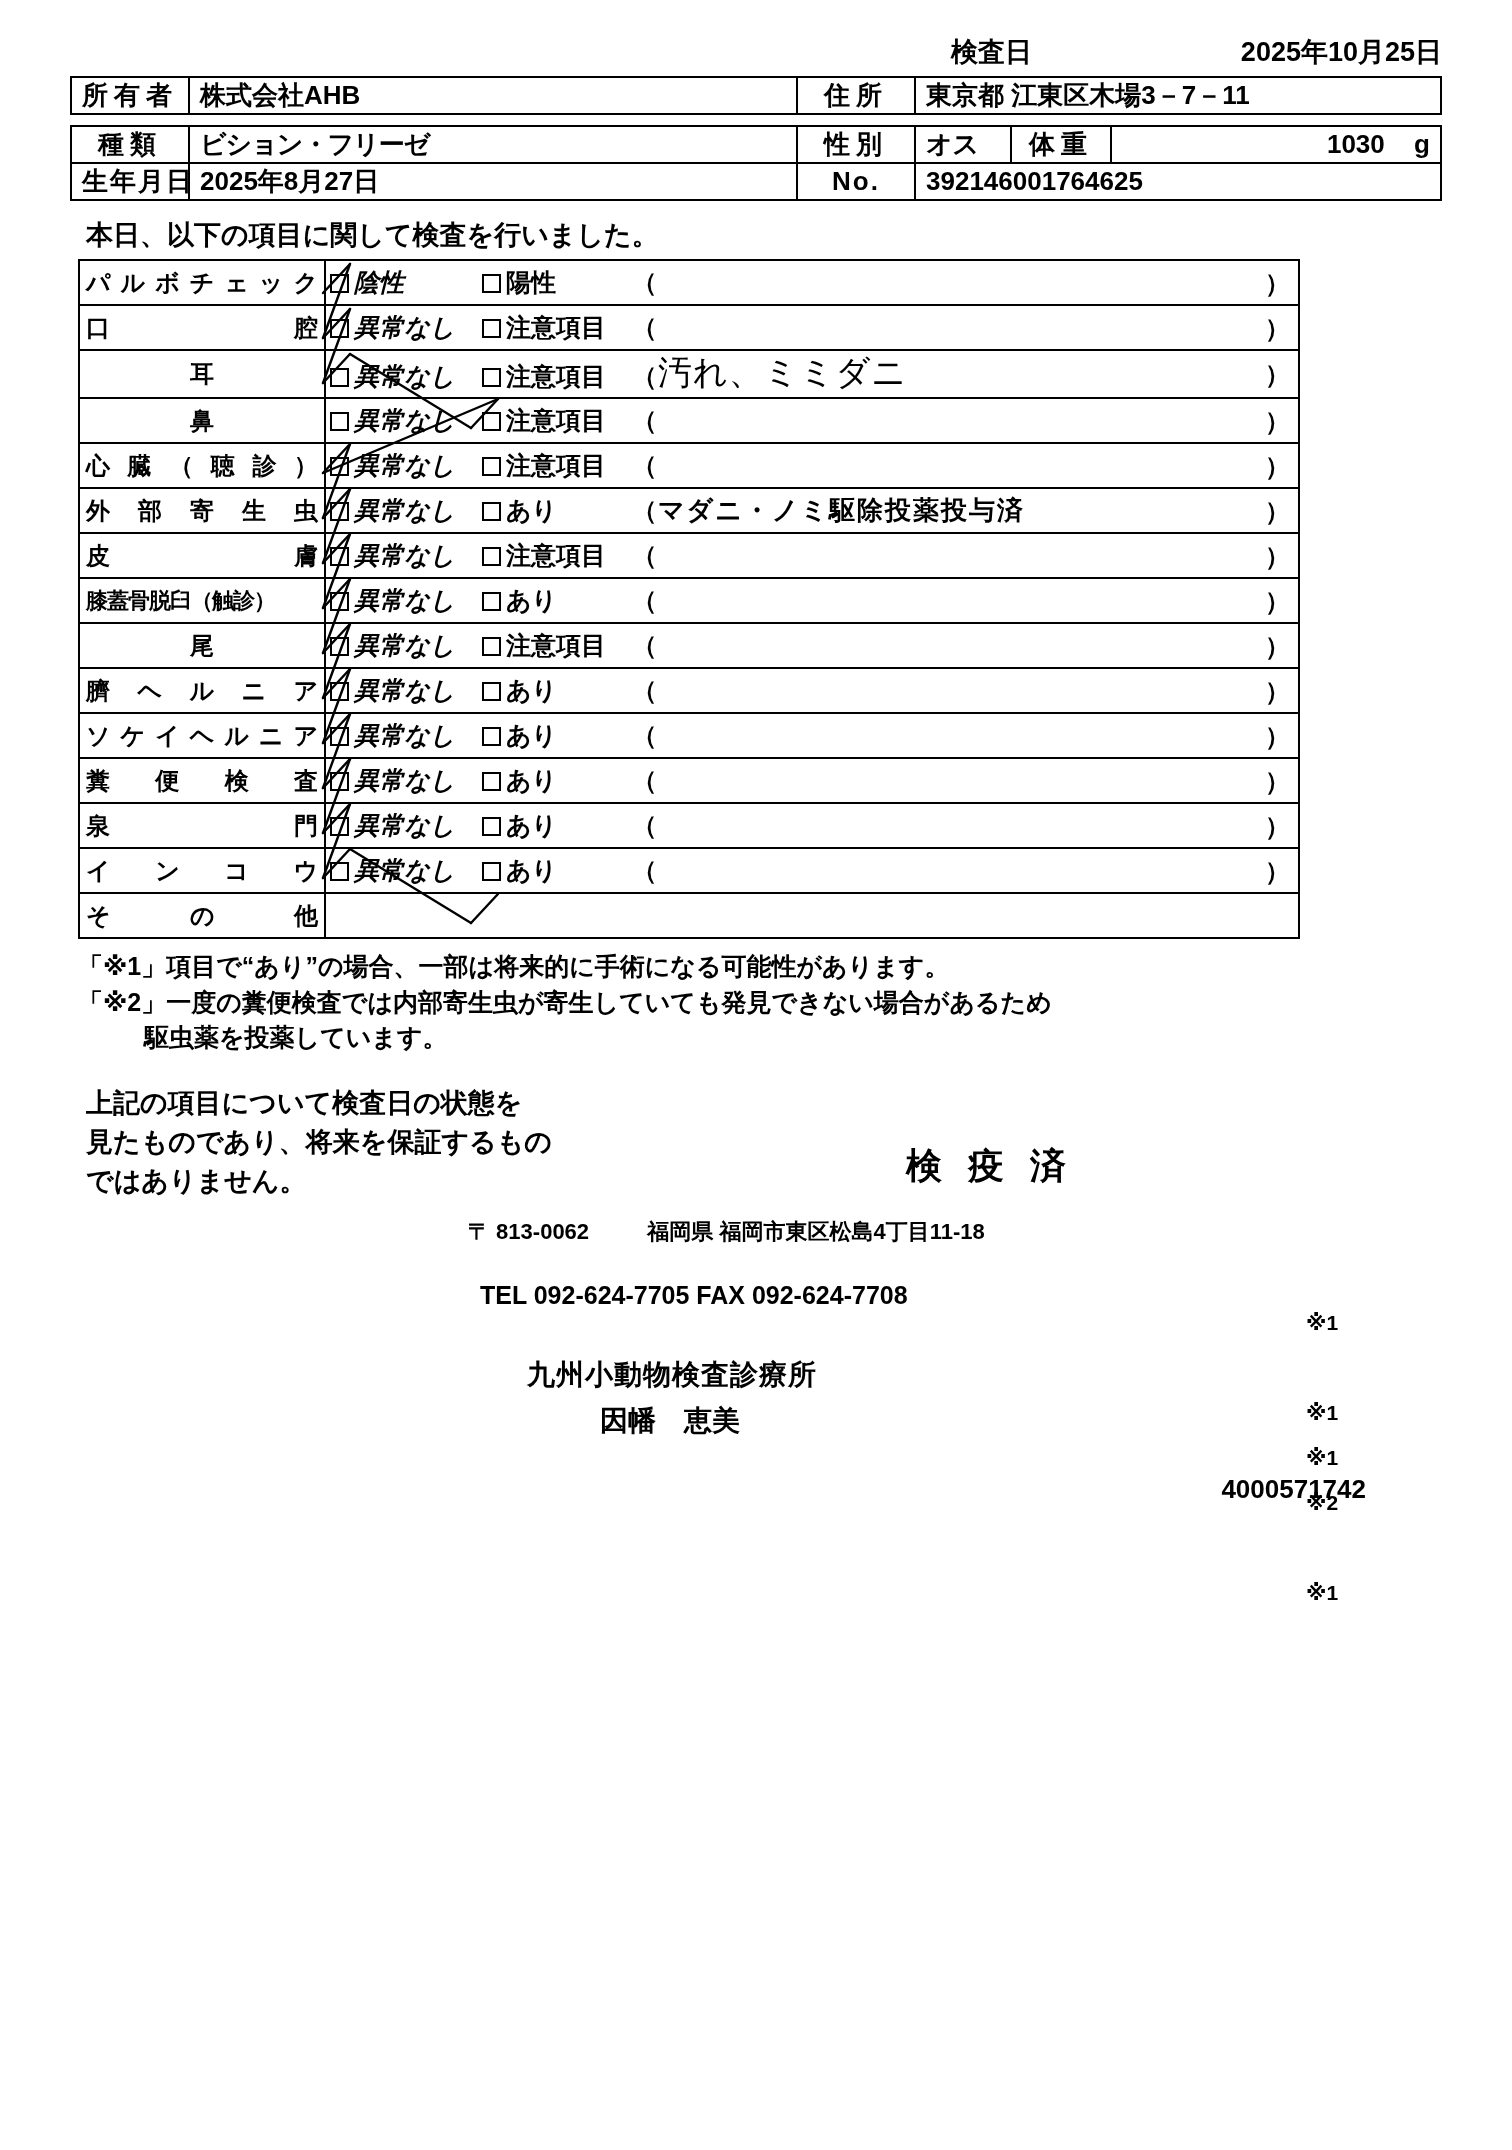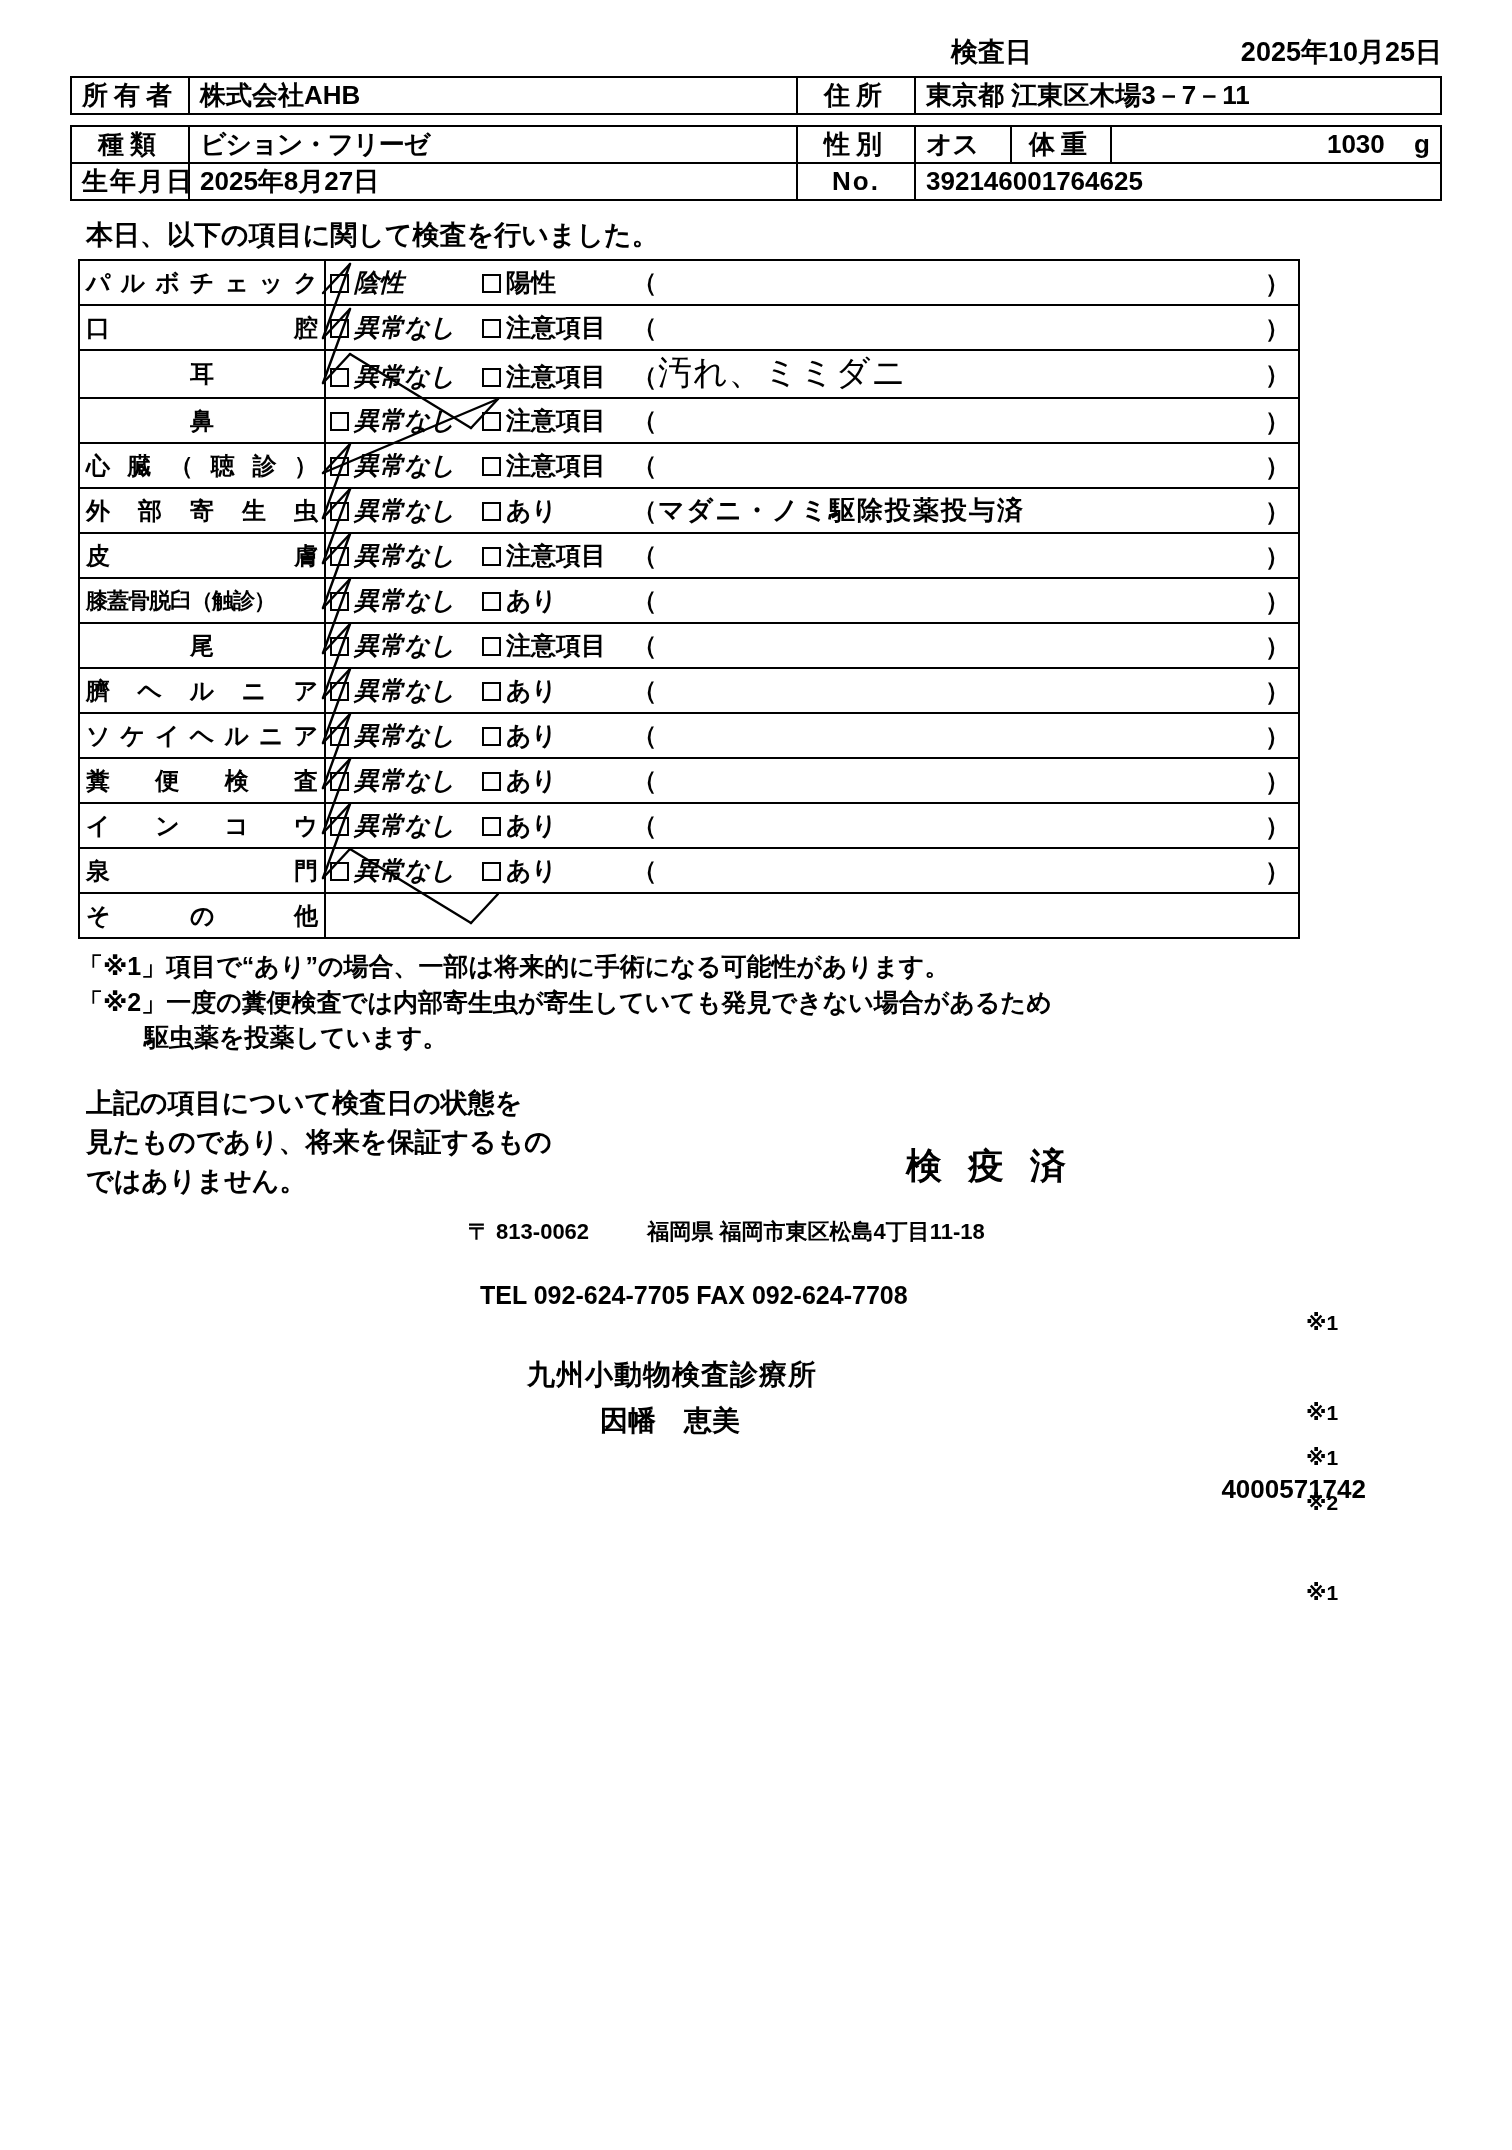--- a/index.html
+++ b/index.html
@@ -244,27 +244,27 @@
             <td class="opts"><span class="opt1"><span class="cbox"></span><span>異常なし</span></span><span class="opt2"><span class="cbox"></span><span>あり</span></span><span class="paren-open">（</span><span class="note-text"></span><span class="paren-close">）</span></td>
           </tr>
           <tr>
             <td class="item-name">
               <span class="name-spread">糞便検査</span>
             </td>
             <td class="opts"><span class="opt1"><span class="cbox"></span><span>異常なし</span></span><span class="opt2"><span class="cbox"></span><span>あり</span></span><span class="paren-open">（</span><span class="note-text"></span><span class="paren-close">）</span></td>
           </tr>
           <tr>
             <td class="item-name">
+              <span class="name-spread">泉　　　　　門</span>
+            </td>
+            <td class="opts"><span class="opt1"><span class="cbox"></span><span>異常なし</span></span><span class="opt2"><span class="cbox"></span><span>あり</span></span><span class="paren-open">（</span><span class="note-text"></span><span class="paren-close">）</span></td>
+          </tr>
+          <tr>
+            <td class="item-name">
               <span class="name-spread">インコウ</span>
-            </td>
-            <td class="opts"><span class="opt1"><span class="cbox"></span><span>異常なし</span></span><span class="opt2"><span class="cbox"></span><span>あり</span></span><span class="paren-open">（</span><span class="note-text"></span><span class="paren-close">）</span></td>
-          </tr>
-          <tr>
-            <td class="item-name">
-              <span class="name-spread">泉　　　　　門</span>
             </td>
             <td class="opts"><span class="opt1"><span class="cbox"></span><span>異常なし</span></span><span class="opt2"><span class="cbox"></span><span>あり</span></span><span class="paren-open">（</span><span class="note-text"></span><span class="paren-close">）</span></td>
           </tr>
           <tr>
             <td class="item-name">
               <span class="name-spread">そ　の　他</span>
             </td>
             <td class="opts"></td>
           </tr>
         </tbody>

